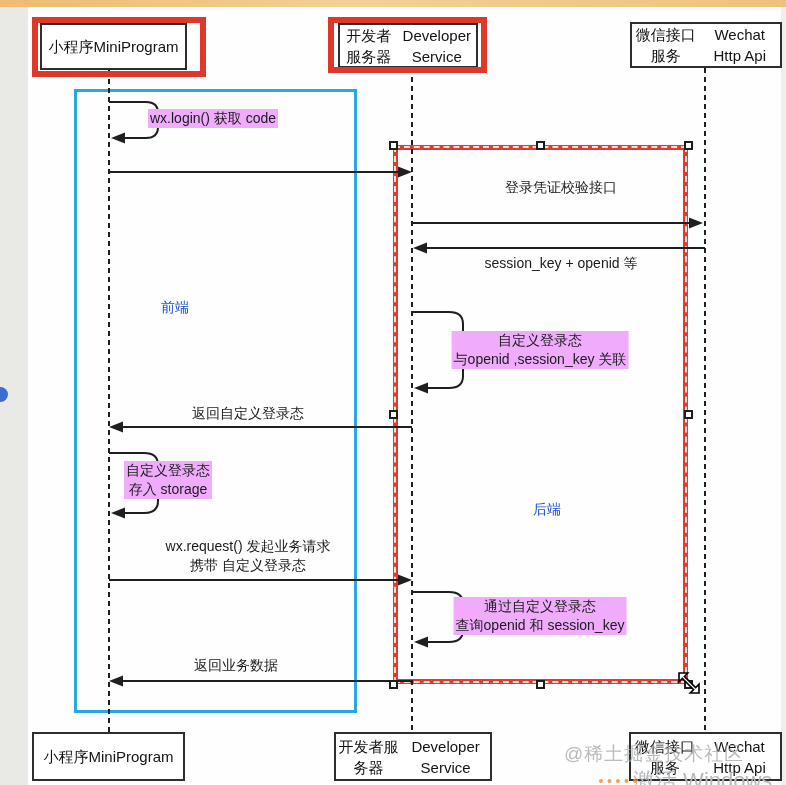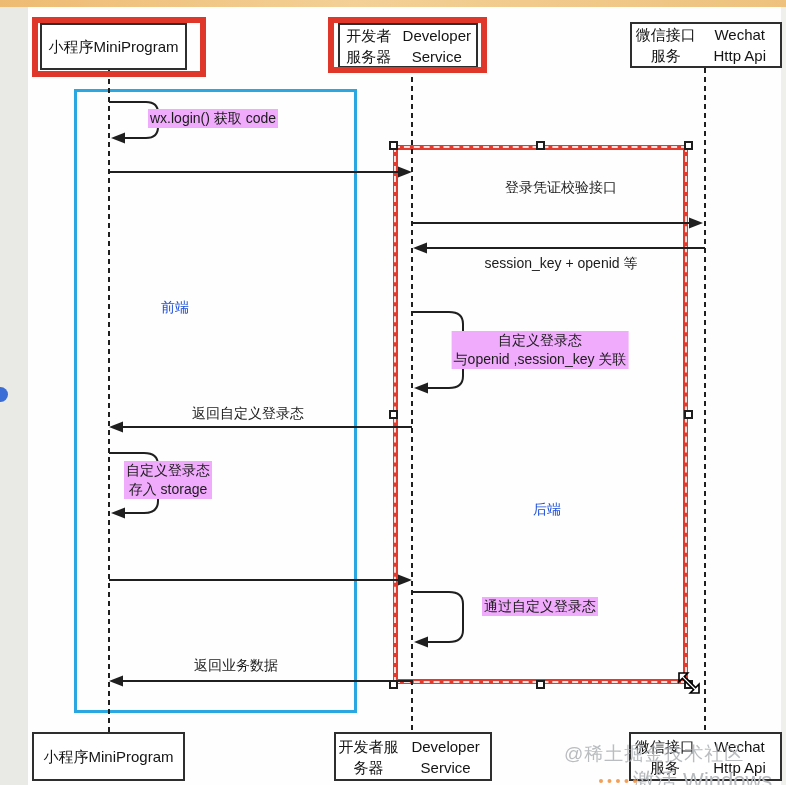--- a/index.html
+++ b/index.html
@@ -142,22 +142,27 @@
   <div class="msg" style="left:561px;top:254px;">session_key + openid 等</div>
   <div class="msg bg" style="left:540px;top:331px;">
     <div>自定义登录态</div>
     <div>与openid ,session_key 关联</div>
   </div>
   <div class="msg" style="left:248px;top:404px;">返回自定义登录态</div>
   <div class="msg bg" style="left:168px;top:461px;">
     <div>自定义登录态</div>
     <div>存入 storage</div>
   </div>
+  <div class="msg" style="left:248px;top:537px;">
+    <div>wx.request() 发起业务请求</div>
+    <div>携带 自定义登录态</div>
+  </div>
   <div class="msg bg" style="left:540px;top:597px;">
     <div>通过自定义登录态</div>
+    <div>查询openid 和 session_key</div>
   </div>
   <div class="msg" style="left:236px;top:656px;">返回业务数据</div>
 
   <div class="region-label" style="left:175px;top:299px;">前端</div>
   <div class="region-label" style="left:547px;top:460px;margin-top:41px;">后端</div>
 
   <div class="handle" style="left:389px;top:141px;"></div>
   <div class="handle" style="left:536px;top:141px;"></div>
   <div class="handle" style="left:684px;top:141px;"></div>
   <div class="handle" style="left:389px;top:410px;"></div>

